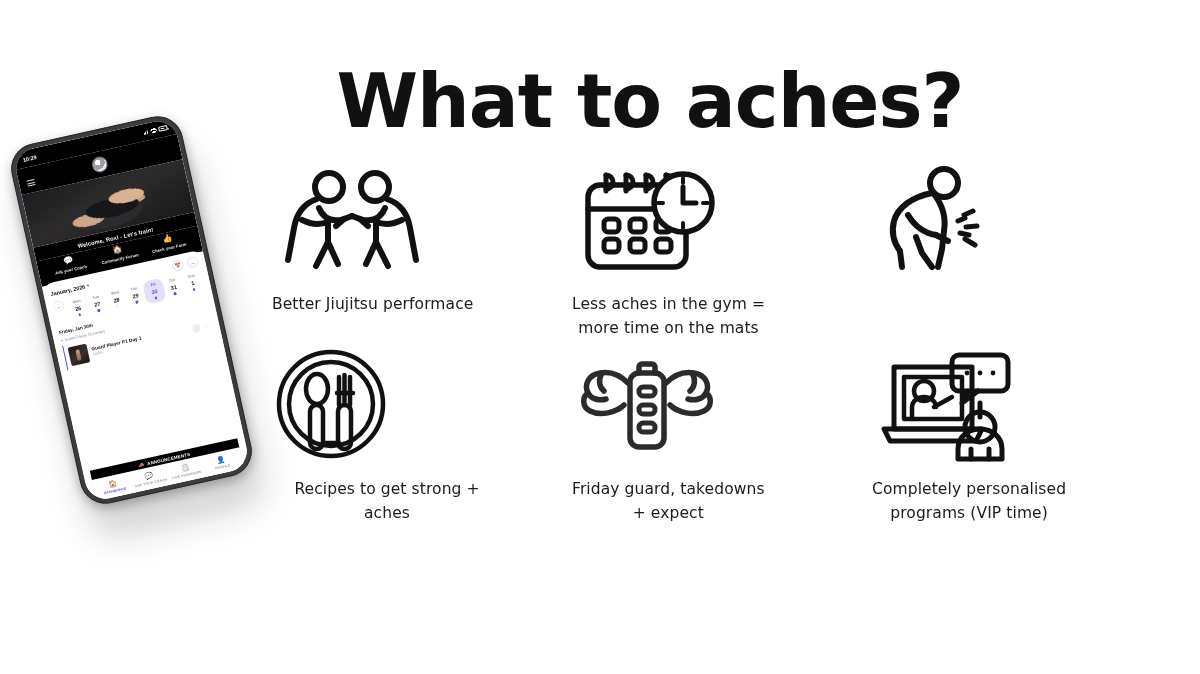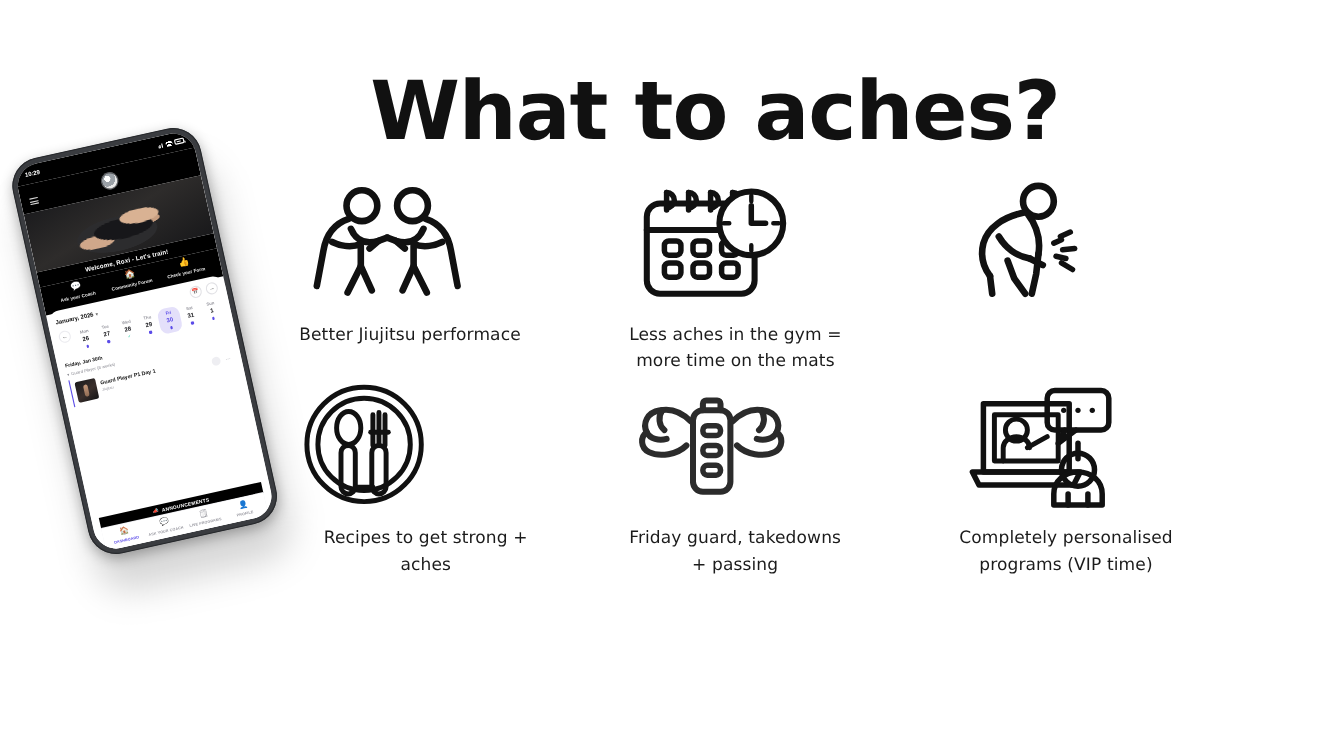--- a/index.html
+++ b/index.html
@@ -500,21 +500,21 @@
           <path d="M56 34 C48 26 38 22 28 24 C16 26 12 36 16 44 C19 50 27 52 34 50"></path>
           <path d="M16 44 C10 48 10 58 18 62 C28 67 44 64 52 56"></path>
           <path d="M30 24 C26 30 27 38 32 42"></path>
           <path d="M94 34 C102 26 112 22 122 24 C134 26 138 36 134 44 C131 50 123 52 116 50"></path>
           <path d="M134 44 C140 48 140 58 132 62 C122 67 106 64 98 56"></path>
           <path d="M120 24 C124 30 123 38 118 42"></path>
         </svg>
       </div>
       <div class="cap">
         <div>Friday guard, takedowns</div>
-        <div>+ passing</div>
+        <div>+ expect</div>
       </div>
     </div>
 
     <div class="cell">
       <div class="icon-wrap">
         <svg width="148" height="118" viewBox="0 0 148 118" fill="none" stroke="#111" stroke-width="5" stroke-linecap="round" stroke-linejoin="round">
           <path d="M22 22 h78 v62 h-78 z"></path>
           <path d="M32 32 h58 v42 h-58 z" stroke-width="4.5"></path>
           <circle cx="52" cy="46" r="10" stroke-width="4.5"></circle>
           <path d="M40 74 v-12 c0 -6 6 -10 12 -10 c6 0 12 4 12 10" stroke-width="4.5"></path>

